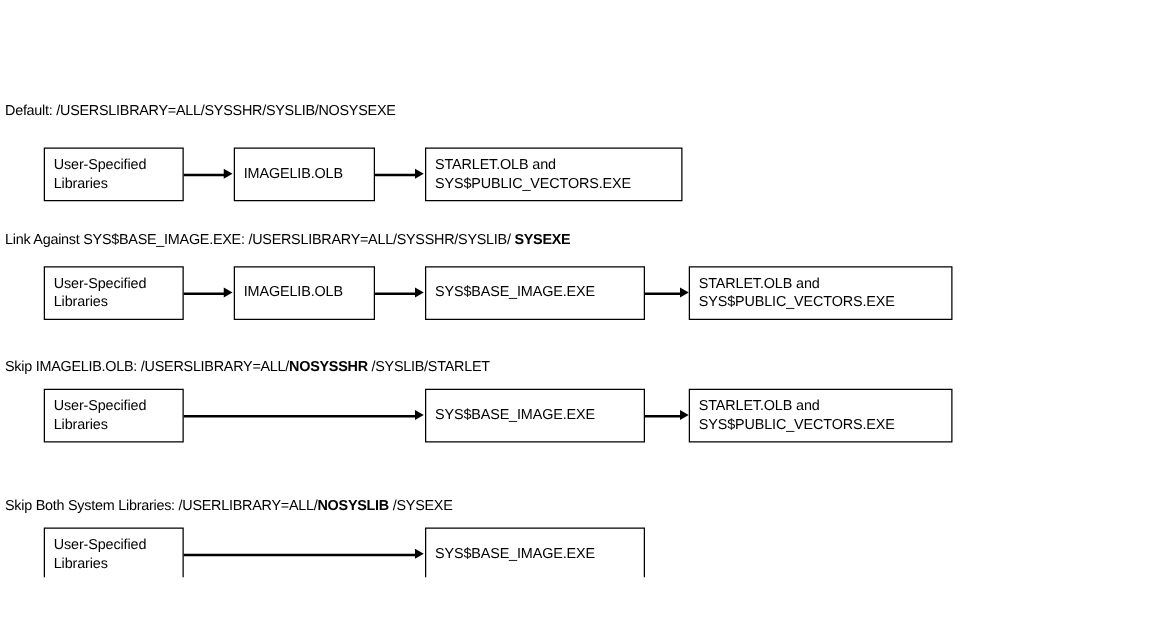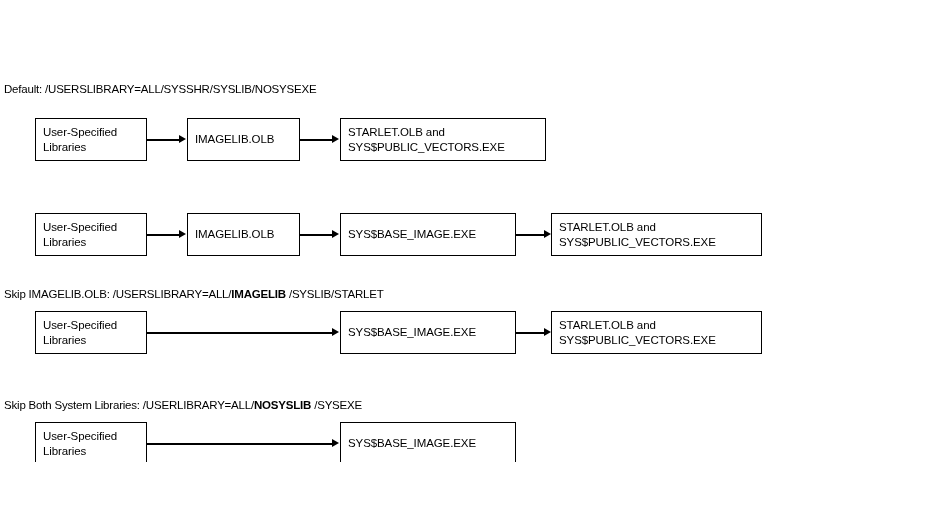--- a/index.html
+++ b/index.html
@@ -93,20 +93,23 @@
     <div class="line">IMAGELIB.OLB</div>
   </div>
   <div class="conn" style="left:300px; top:139px; width:33px;"></div>
   <div class="arrowhead" style="left:332px; top:135px;"></div>
 
   <div class="box" style="left:340px; top:118px; width:206px; height:43px;">
     <div class="line">STARLET.OLB and</div>
     <div class="line">SYS$PUBLIC_VECTORS.EXE</div>
   </div>
 
+  <div class="caption" style="left:4px; top:186px;">
+    <span class="reg">Link Against SYS$BASE_IMAGE.EXE: /USERSLIBRARY=ALL/SYSSHR/SYSLIB/ </span><span class="strong">SYSEXE</span>
+  </div>
 
   <div class="box" style="left:35px; top:213px; width:112px; height:43px;">
     <div class="line">User-Specified</div>
     <div class="line">Libraries</div>
   </div>
   <div class="conn" style="left:147px; top:234px; width:33px;"></div>
   <div class="arrowhead" style="left:179px; top:230px;"></div>
 
   <div class="box" style="left:187px; top:213px; width:113px; height:43px;">
     <div class="line">IMAGELIB.OLB</div>
@@ -119,21 +122,21 @@
   </div>
   <div class="conn" style="left:516px; top:234px; width:29px;"></div>
   <div class="arrowhead" style="left:544px; top:230px;"></div>
 
   <div class="box" style="left:551px; top:213px; width:211px; height:43px;">
     <div class="line">STARLET.OLB and</div>
     <div class="line">SYS$PUBLIC_VECTORS.EXE</div>
   </div>
 
   <div class="caption" style="left:4px; top:288px;">
-    <span class="reg">Skip IMAGELIB.OLB: /USERSLIBRARY=ALL/</span><span class="strong">IMAGELIB</span><span class="reg"> /SYSLIB/STARLET</span>
+    <span class="reg">Skip IMAGELIB.OLB: /USERSLIBRARY=ALL/</span><span class="strong">NOSYSSHR</span><span class="reg"> /SYSLIB/STARLET</span>
   </div>
 
   <div class="box" style="left:35px; top:311px; width:112px; height:43px;">
     <div class="line">User-Specified</div>
     <div class="line">Libraries</div>
   </div>
   <div class="conn" style="left:147px; top:332px; width:186px;"></div>
   <div class="arrowhead" style="left:332px; top:328px;"></div>
 
   <div class="box" style="left:340px; top:311px; width:176px; height:43px;">

